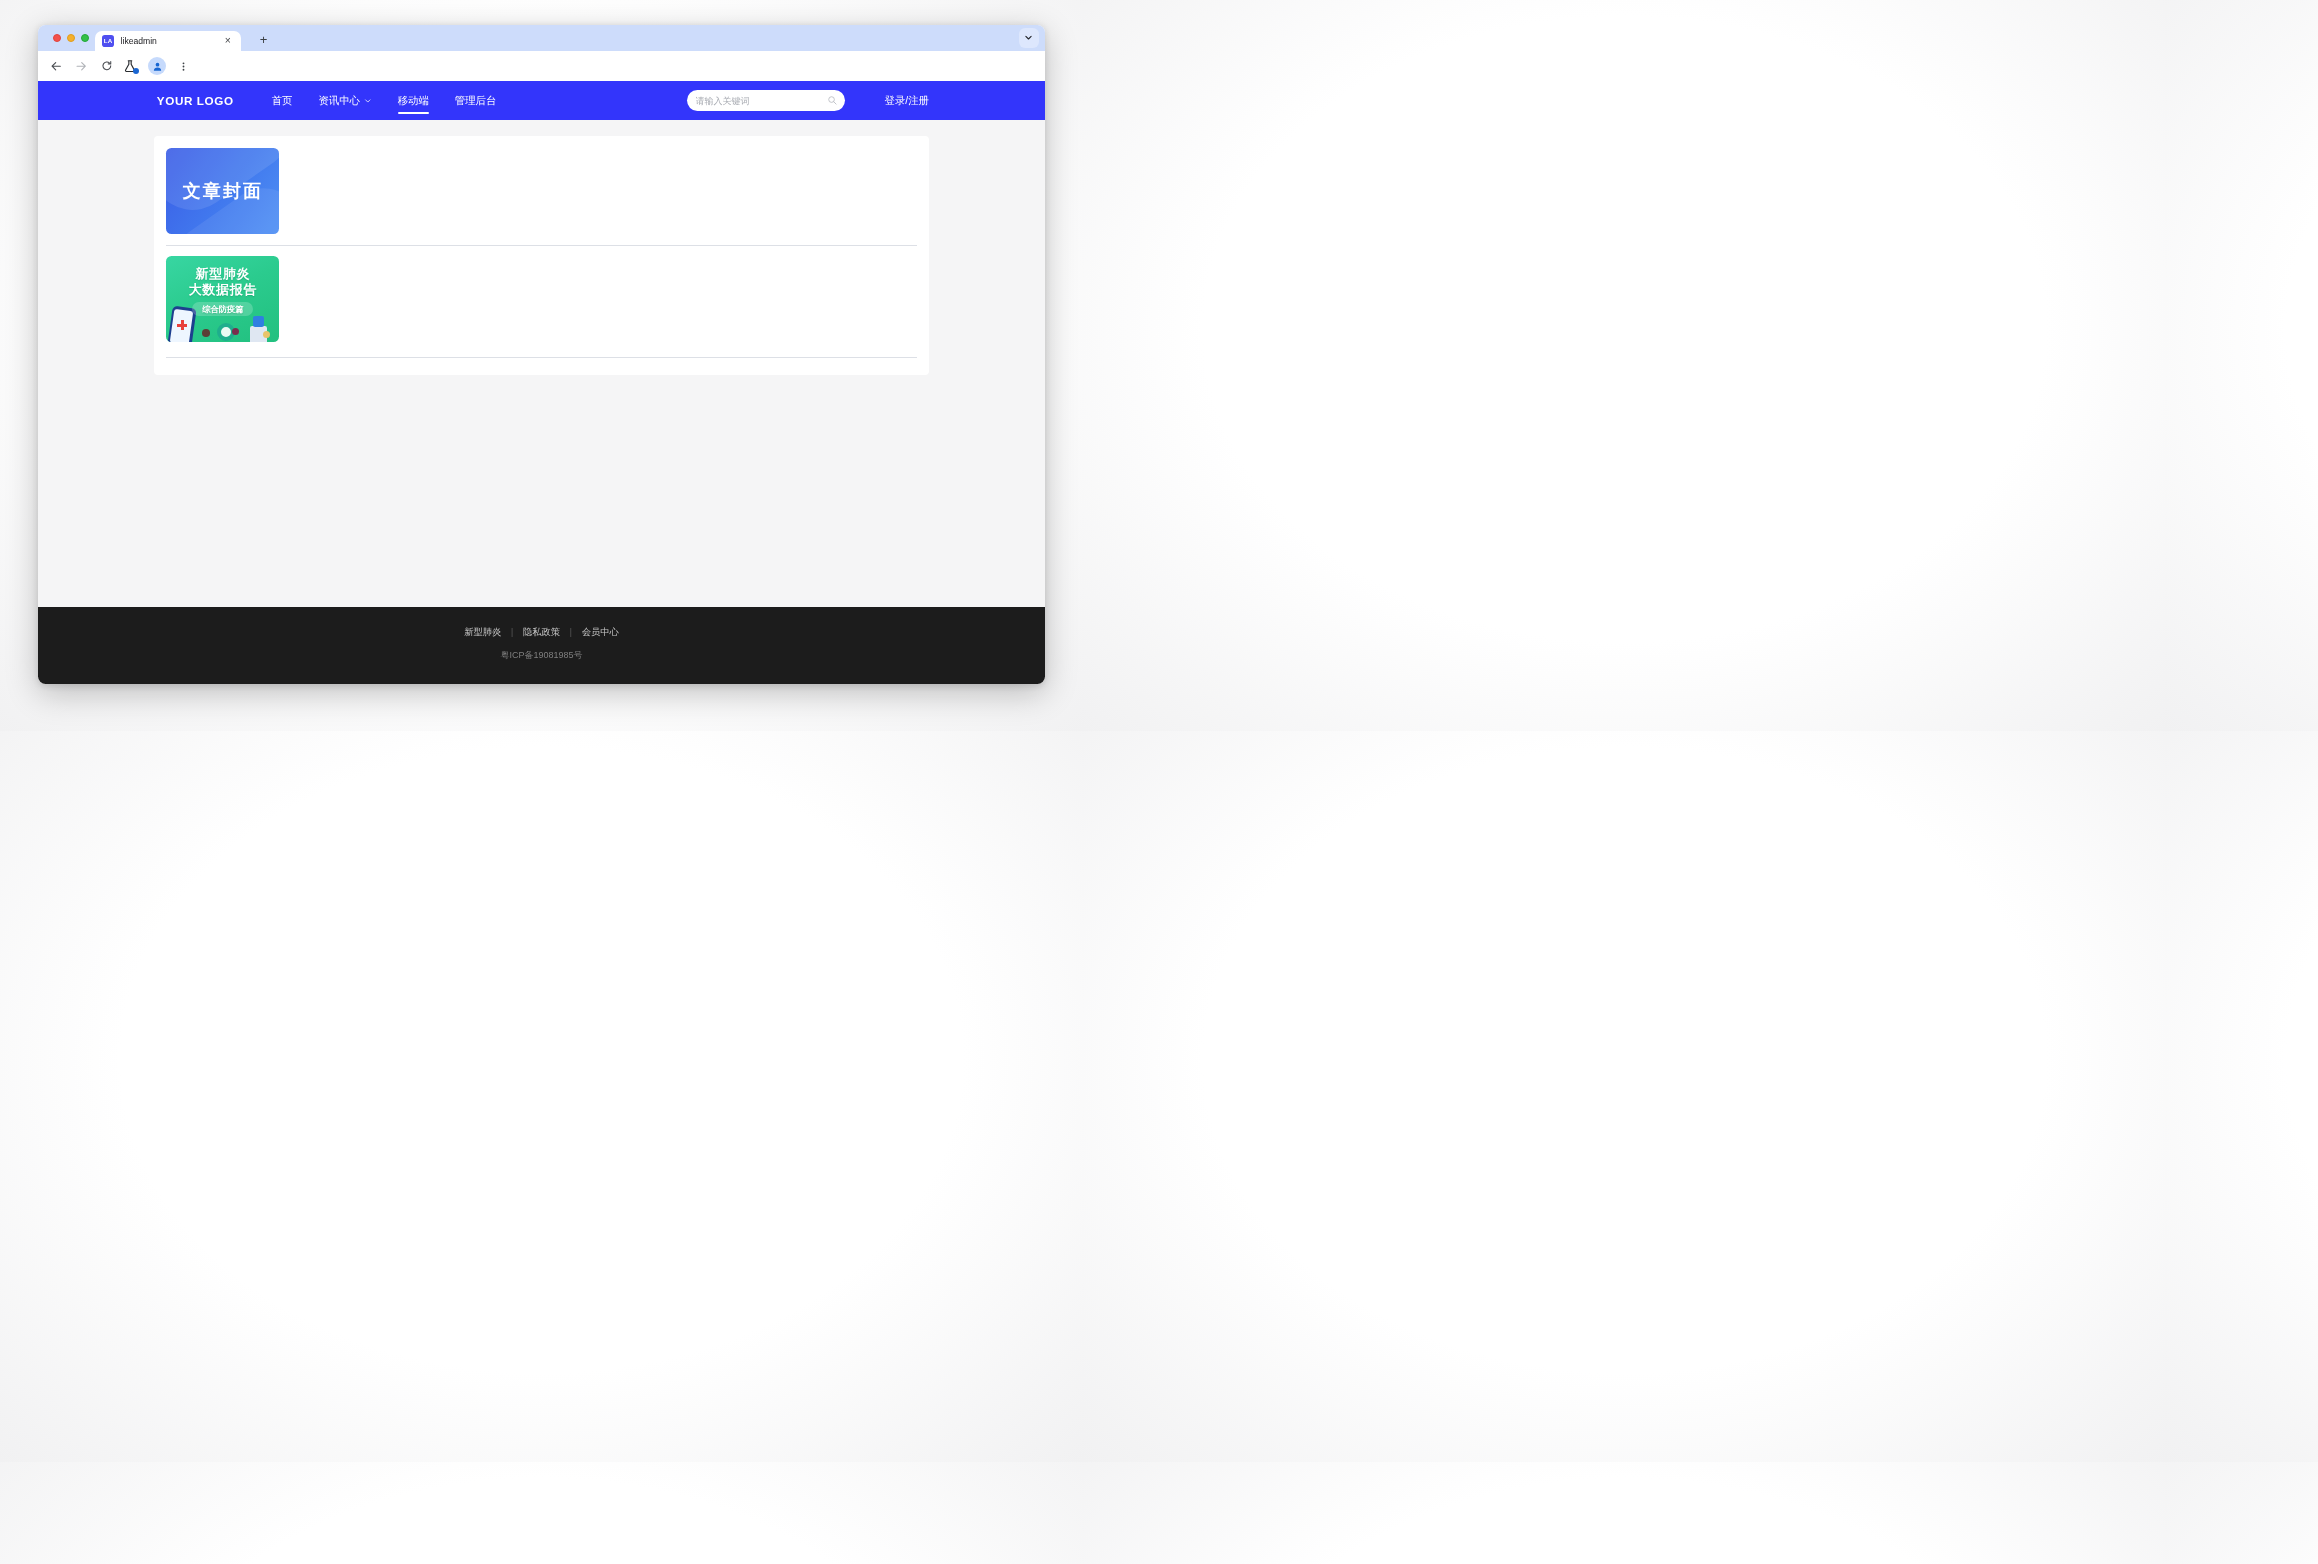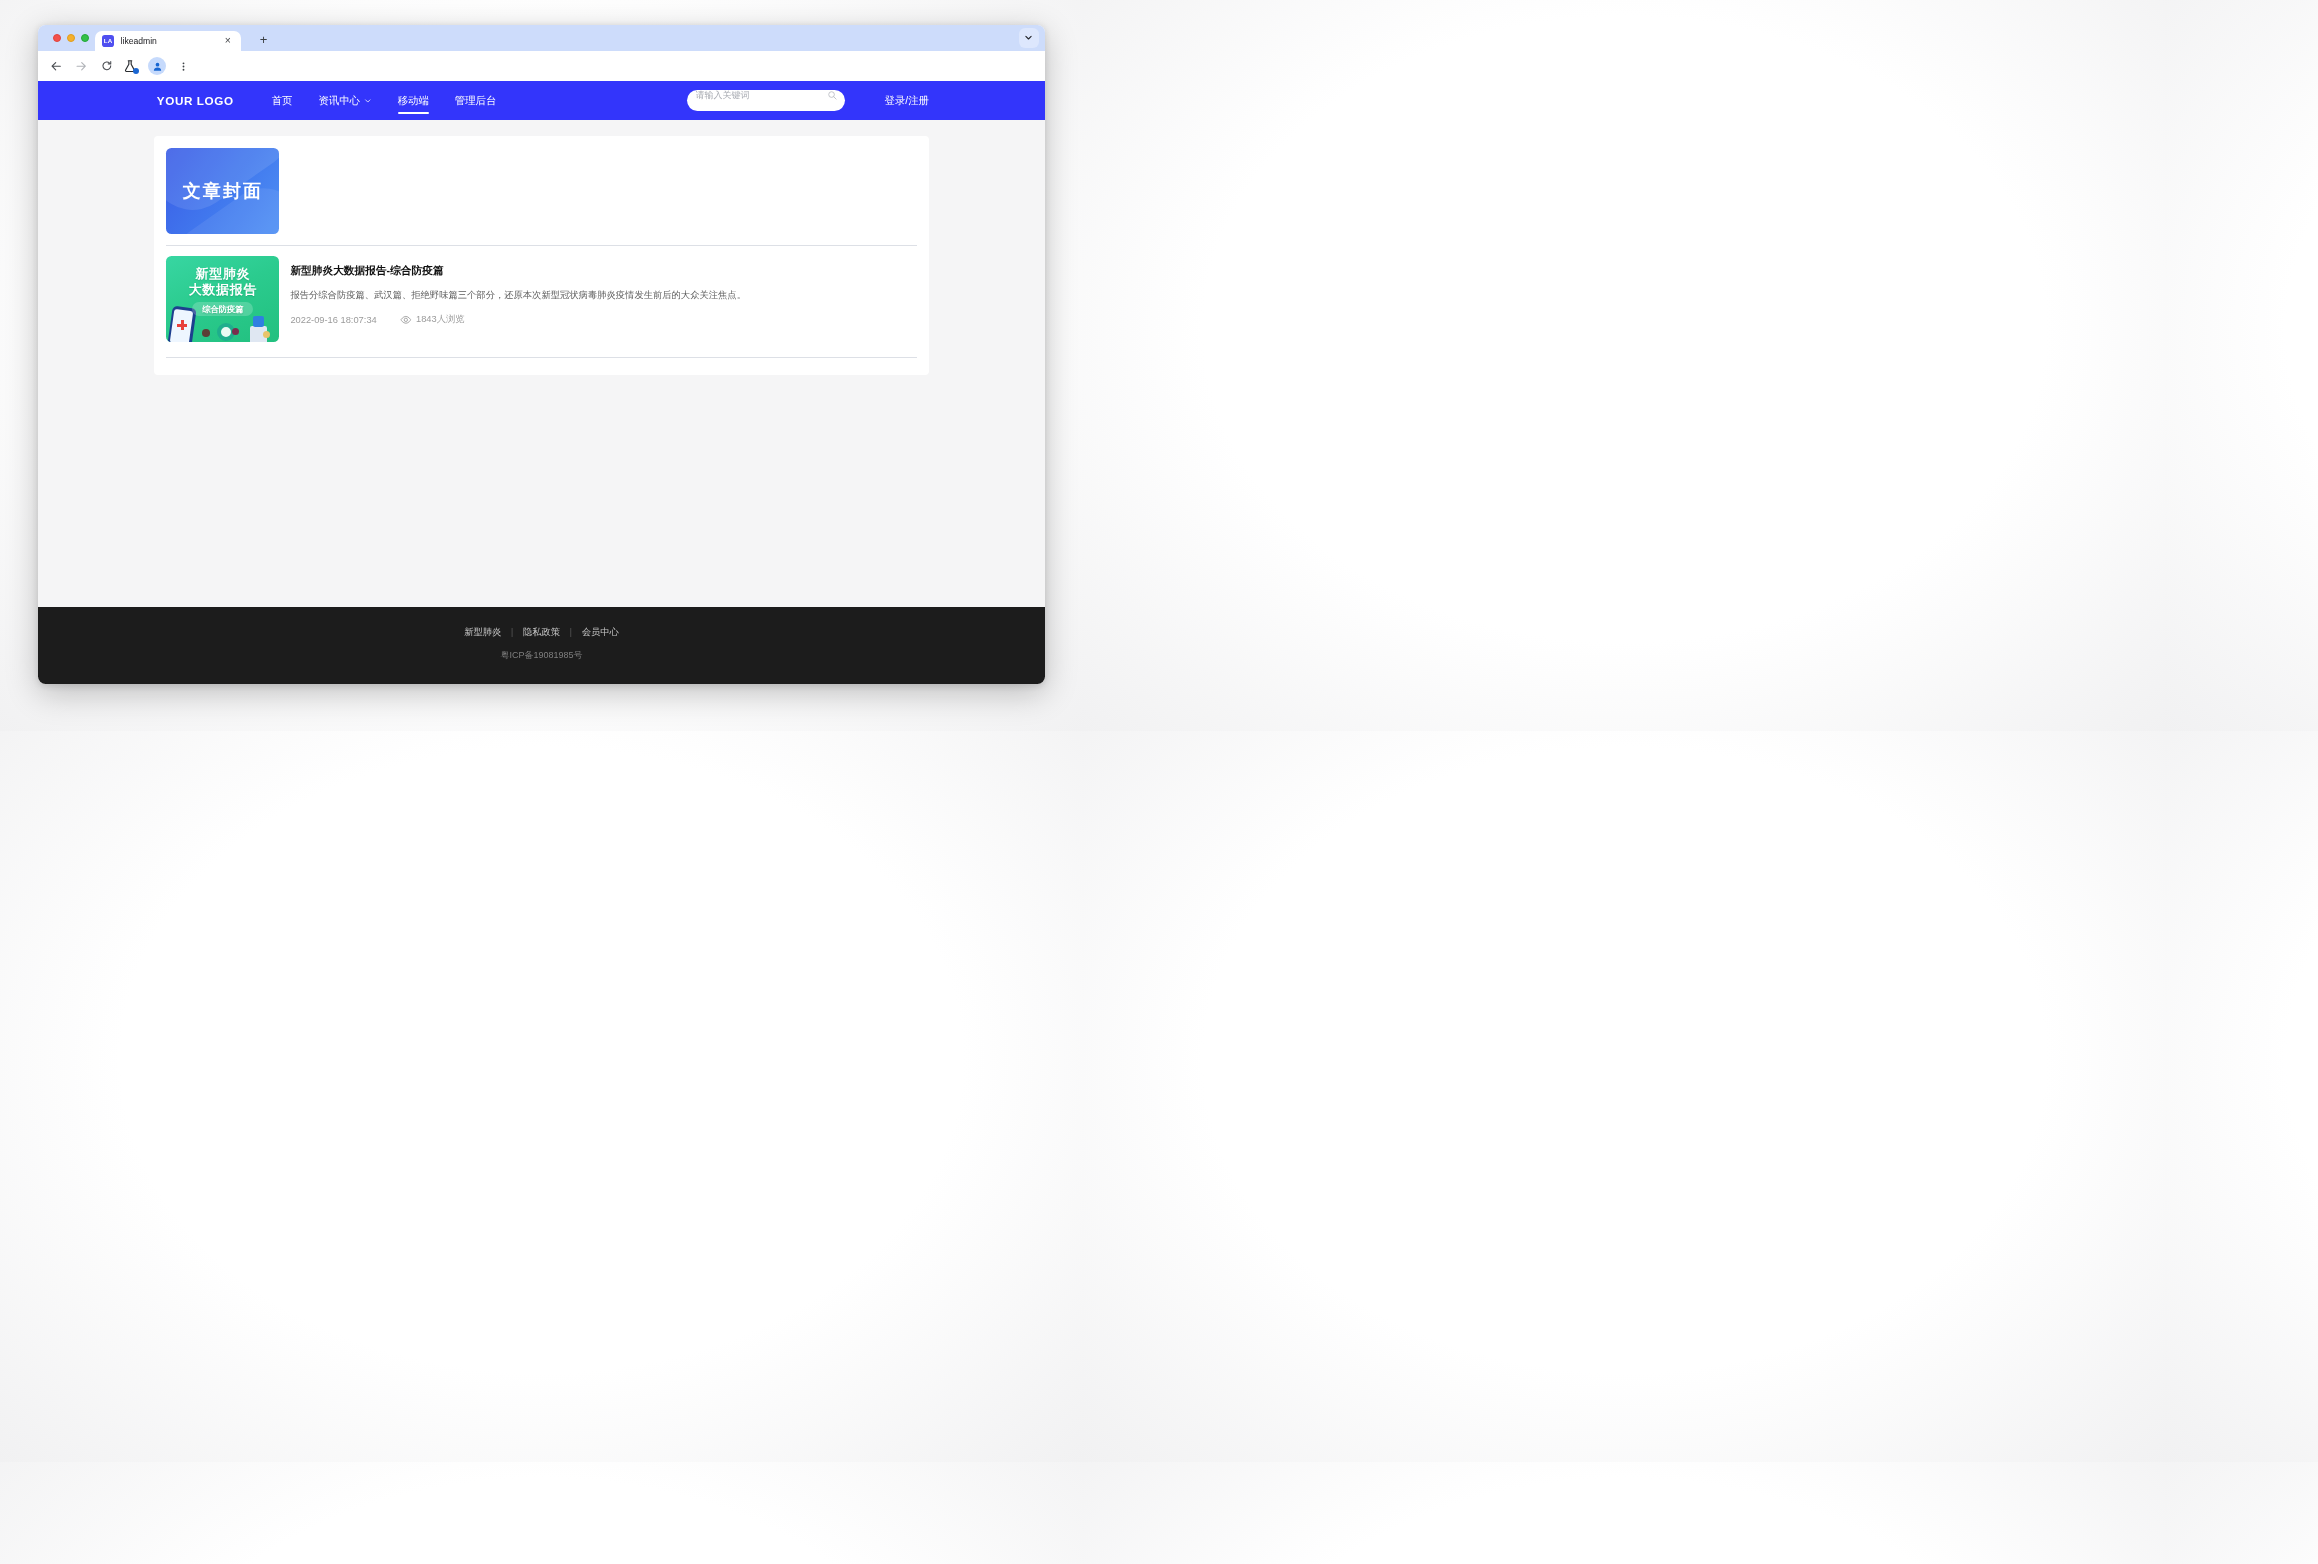--- a/index.html
+++ b/index.html
@@ -58,21 +58,21 @@
   .viewport { flex:1; background:#f5f5f6; display:flex; flex-direction:column; overflow:hidden; }
   .sitenav { height:39px; background:#3335fb; flex:none; }
   .sitenav-inner { width:775px; margin:0 auto; height:100%; display:flex; align-items:center; }
   .logo { color:#fff; font-size:11.7px; font-weight:bold; letter-spacing:0.6px; margin-left:2.8px; white-space:nowrap; }
   .nav-items { display:flex; align-items:center; margin-left:25px; }
   .nav-item { position:relative; color:#fff; font-size:10.4px; margin:0 13px; height:39px; display:flex; align-items:center; white-space:nowrap; cursor:pointer; }
   .nav-item .chev { margin-left:4.1px; display:flex; }
   .nav-item.active .underline { position:absolute; left:0; right:0; bottom:6.2px; height:2.1px; background:#fff; border-radius:1.4px; }
   .nav-search {
     margin-left:auto; width:158px; height:21px; border-radius:10.4px; background:#fff;
-    display:flex; align-items:flex-start; padding:0 7.6px 0 9px;
+    display:flex; align-items:center; padding:0 7.6px 0 9px;
   }
   .nav-search input { border:none; outline:none; flex:1; font-size:9px; color:#333; background:transparent; font-family:"Liberation Sans",sans-serif; min-width:0; }
   .nav-search input::placeholder { color:#a9acb3; }
   .auth-link { color:#fff; font-size:10.4px; margin-left:40px; white-space:nowrap; cursor:pointer; }
   
   .container { width:775px; margin:0 auto; }
   .page-title { font-size:14.5px; font-weight:600; color:#141414; margin-top:14.5px; }
   .card { background:#fff; border-radius:4.1px; margin-top:16px; padding:12.4px 12.4px 16.6px 12.4px; }
   .article { display:flex; }
   .thumb { width:113px; height:86px; border-radius:5.5px; flex:none; position:relative; overflow:hidden; }
@@ -229,34 +229,20 @@
             <span class="tg-badge">综合防疫篇</span>
             <span class="tg-phone"></span>
             <span class="tg-cross"></span>
             <span class="tg-watch"></span>
             <span class="tg-fp"></span>
             <span class="tg-machine"></span>
             <span class="tg-person" style="left:36px;bottom:5.5px;width:7.6px;height:7.6px;background:#5b4137"></span>
             <span class="tg-person" style="left:66px;bottom:7px;width:7px;height:7px;background:#7a2d4e"></span>
             <span class="tg-person" style="right:9.7px;bottom:4.1px;width:7px;height:7px;background:#e9c46a"></span>
           </div>
-          <div class="art-content">
-            <div class="art-title">新型肺炎大数据报告-综合防疫篇</div>
-            <div class="art-desc">报告分综合防疫篇、武汉篇、拒绝野味篇三个部分，还原本次新型冠状病毒肺炎疫情发生前后的大众关注焦点。</div>
-            <div class="art-meta">
-              <span>2022-09-16 18:07:34</span>
-              <span class="views">
-                <svg width="11.7" height="11.7" viewBox="0 0 24 24">
-                    <path d="M12 5C6 5 2 12 2 12s4 7 10 7 10-7 10-7-4-7-10-7z" fill="none" stroke="#9b9b9b" stroke-width="1.8"></path>
-                    <circle cx="12" cy="12" r="3.4" fill="none" stroke="#9b9b9b" stroke-width="1.8"></circle>
-                  </svg>
-                <span>1843人浏览</span>
-              </span>
-            </div>
-          </div>
         </div>
 
         <div class="divider div-2"></div>
       </div>
     </div>
 
     <div class="site-footer">
       <div class="footer-links">
         <span class="footer-link">新型肺炎</span>
         <span class="footer-sep">|</span>

